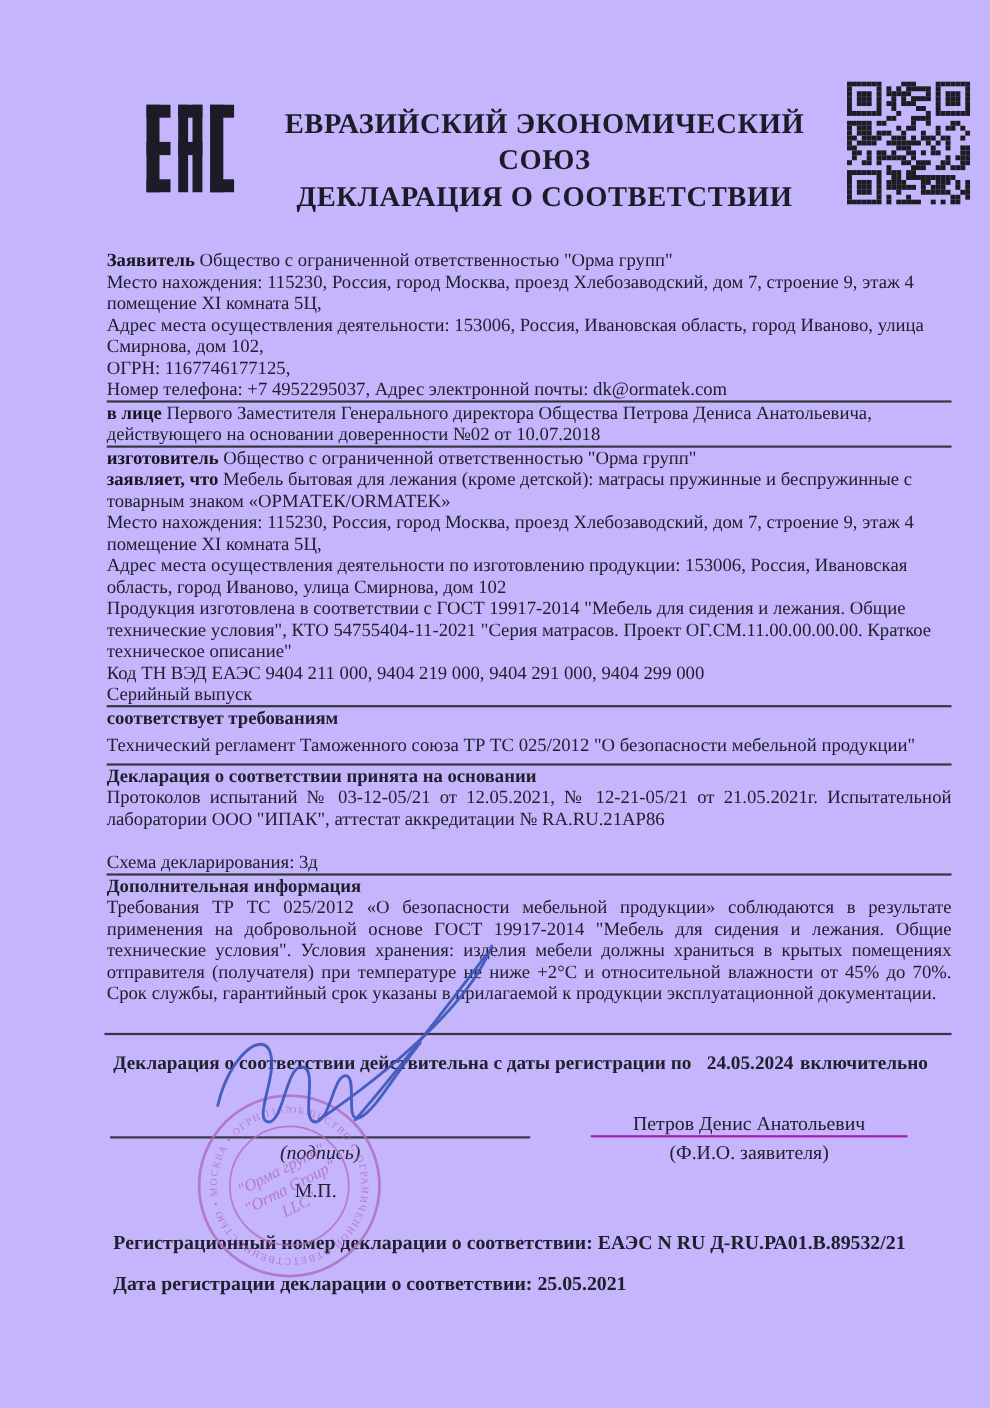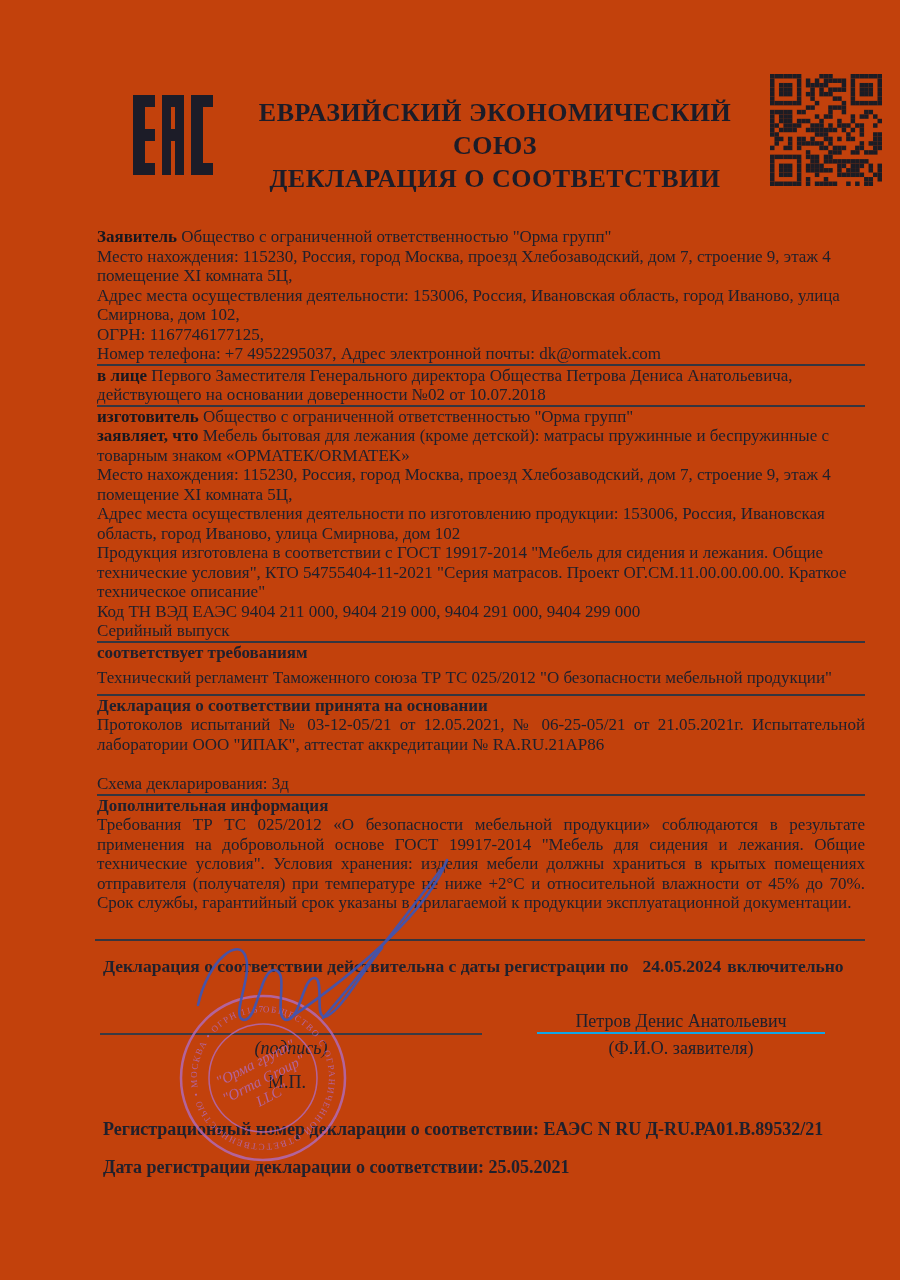--- a/index.html
+++ b/index.html
@@ -1,16 +1,16 @@
 <!DOCTYPE html>
 <html><head>
 <meta charset="utf-8">
 <style>
   html,body{margin:0;padding:0;}
-  .page{position:relative;width:900px;height:1280px;background:#c2410c;overflow:hidden;
+  .page{position:relative;width:900px;height:1280px;background:#c4b5fd;overflow:hidden;
         font-family:"Liberation Serif","DejaVu Serif",serif;color:#20202c;}
   
   .eac{position:absolute;left:133px;top:95px;width:80px;height:80px;}
   .title{position:absolute;left:225px;top:96px;width:540px;text-align:center;
          font-weight:bold;font-size:26px;line-height:33px;color:#1c1c28;letter-spacing:.5px;}
   .qr{position:absolute;left:770px;top:74px;width:112px;height:112px;}
   
   .flow{position:absolute;left:97px;top:227px;width:768px;font-size:17px;line-height:19.5px;}
   .flow p,.flow div{margin:0;padding:0;}
   .pad{padding-left:7px;}
@@ -21,21 +21,21 @@
   .gap-top{margin-top:20px !important;}
   .sp-top{margin-top:6px !important;}
   
   .rule-long{position:absolute;left:95px;top:939px;width:770px;border-top:2px solid #35353f;}
   .validity{position:absolute;left:103px;top:956px;font-size:17.5px;font-weight:bold;}
   .validity .date{margin-left:14px;}
   .validity .suff{margin-left:6px;}
   .sigline{position:absolute;left:100px;top:1012px;width:382px;height:21px;border-bottom:2px solid #3a3a44;}
   .sigcap{position:absolute;left:100px;top:1038px;width:382px;text-align:center;font-size:18px;font-style:italic;}
   .fioname{position:absolute;left:537px;top:1011px;width:288px;height:21px;text-align:center;
-           font-size:18px;border-bottom:2px solid #0ea5e9;}
+           font-size:18px;border-bottom:2px solid #a21caf;}
   .fiocap{position:absolute;left:537px;top:1038px;width:288px;text-align:center;font-size:18px;}
   .mp{position:absolute;left:268px;top:1072px;font-size:18px;}
   .regnum{position:absolute;left:103px;top:1119px;font-size:18px;font-weight:bold;}
   .regdate{position:absolute;left:103px;top:1157px;font-size:18px;font-weight:bold;}
   .sig-svg{position:absolute;left:160px;top:850px;width:320px;height:200px;pointer-events:none;}
   .stamp-svg{position:absolute;left:177px;top:992px;width:172px;height:172px;pointer-events:none;}
 </style>
 </head>
 <body>
 
@@ -405,21 +405,21 @@
     <div class="pad">Продукция изготовлена в соответствии с ГОСТ 19917-2014 "Мебель для сидения и лежания. Общие технические условия", КТО 54755404-11-2021 "Серия  матрасов. Проект ОГ.СМ.11.00.00.00.00. Краткое техническое описание"</div>
     <div class="pad">Код ТН ВЭД ЕАЭС 9404 211 000, 9404 219 000, 9404 291 000, 9404 299 000</div>
     <div class="pad">Серийный выпуск</div>
 
     <div class="rule"></div>
     <p class="lbl">соответствует требованиям</p>
     <p class="just pad sp-top">Технический регламент Таможенного союза ТР ТС 025/2012 "О безопасности мебельной продукции"</p>
 
     <div class="rule sp-top"></div>
     <p class="lbl">Декларация о соответствии принята на основании</p>
-    <p class="just pad">Протоколов испытаний № 03-12-05/21 от 12.05.2021, № 06-25-05/21  от 21.05.2021г. Испытательной лаборатории ООО "ИПАК", аттестат аккредитации № RA.RU.21АР86</p>
+    <p class="just pad">Протоколов испытаний № 03-12-05/21 от 12.05.2021, № 12-21-05/21  от 21.05.2021г. Испытательной лаборатории ООО "ИПАК", аттестат аккредитации № RA.RU.21АР86</p>
     <div class="pad gap-top">Схема декларирования: 3д</div>
 
     <div class="rule"></div>
     <p class="lbl">Дополнительная информация</p>
     <p class="just pad">Требования ТР ТС 025/2012 «О безопасности мебельной продукции» соблюдаются в результате применения на добровольной основе ГОСТ 19917-2014 "Мебель для сидения и лежания. Общие технические условия". Условия хранения: изделия мебели должны храниться в крытых помещениях отправителя (получателя) при температуре не ниже +2°С и относительной влажности от 45% до 70%. Срок службы, гарантийный срок указаны в прилагаемой к продукции эксплуатационной документации.</p>
   </div>
 
   <div class="rule-long"></div>
 
   <div class="validity">

